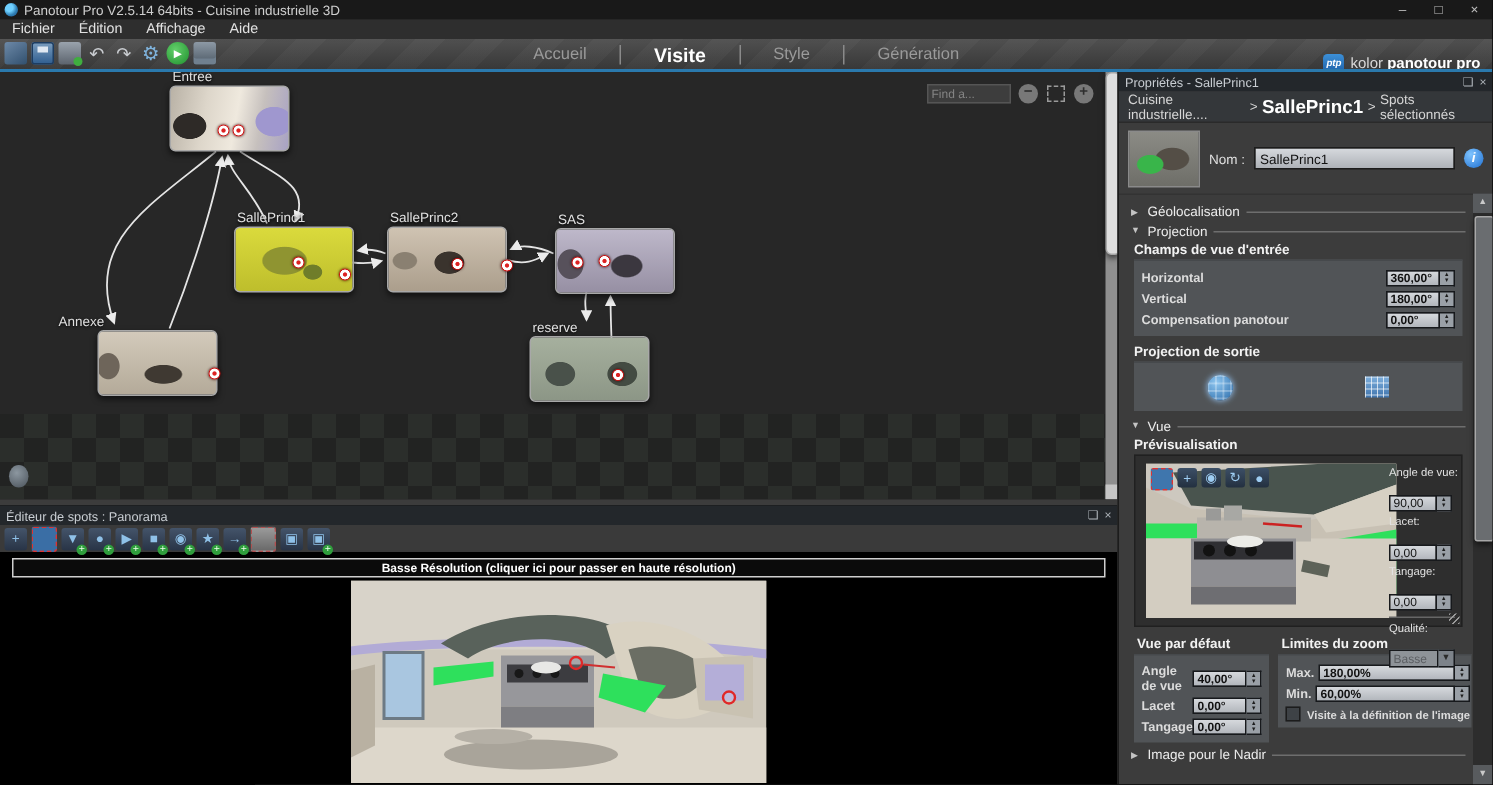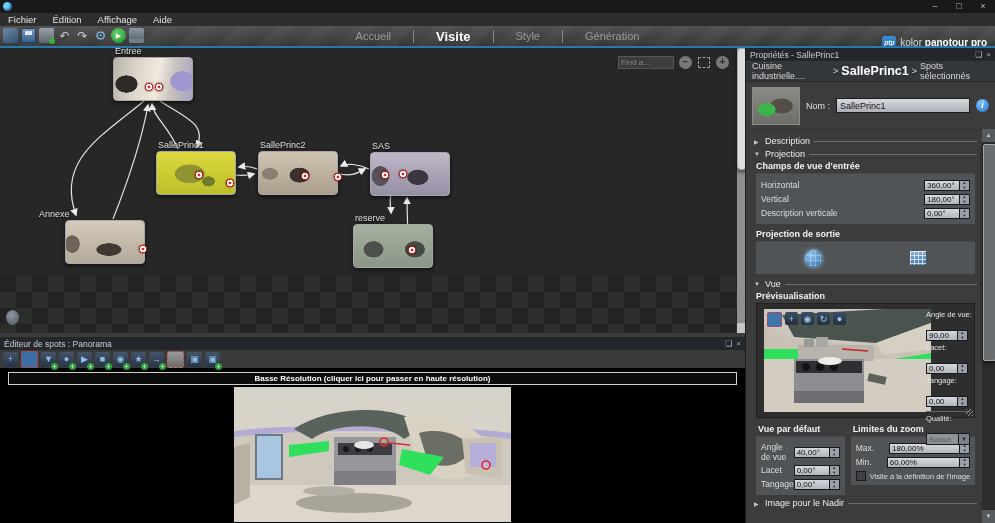--- a/index.html
+++ b/index.html
@@ -116,24 +116,24 @@
   #name-input{flex:1;height:13px;background:linear-gradient(#d6d9dd,#aeb2b8);border:1px solid #1c1c1c;
     color:#111;font-size:9px;padding:0 3px;}
   #info-btn{width:13px;height:13px;border-radius:50%;background:radial-gradient(circle at 35% 30%,#7fc4ff,#1f6fd0);
     color:#fff;font-size:9px;font-weight:bold;font-style:italic;text-align:center;line-height:13px;}
   #sections{position:absolute;left:0;top:81px;right:14px;bottom:0;padding:4px 4px 0 8px;overflow:hidden;}
   .sect{display:flex;align-items:center;gap:4px;margin:3px 0 2px 0;}
   .sect .tri{font-size:6px;color:#c4c4c4;width:7px;}
   .sect .sl{font-size:9px;color:#ececec;white-space:nowrap;}
   .sect .rule{flex:1;border-top:1px solid #6e6e6e;margin-top:1px;}
   .grouplabel{font-size:9px;font-weight:bold;color:#f2f2f2;margin:2px 0 2px 2px;}
-  .gbox{background:#515457;border-top:1px solid #46494c;margin:0 2px 5px 2px;padding:3px 5px;}
+  .gbox{background:#515457;border-top:1px solid #46494c;margin:0 2px 5px 2px;padding:3px 5px;font-weight:bold;}
   .frow{display:flex;align-items:center;justify-content:space-between;margin:2px 0;}
   .frow .fl{font-size:8.5px;color:#dcdcdc;}
-  .spin{display:flex;align-items:flex-end;height:12px;}
+  .spin{display:flex;align-items:center;height:12px;}
   .spin .val{background:linear-gradient(#d6d9dd,#b2b6bc);border:1px solid #17191c;color:#111;
     font-size:8px;padding:0 2px;min-width:30px;display:flex;align-items:center;}
   .spin .arr{width:9px;background:#9aa0a7;border:1px solid #17191c;border-left:none;display:flex;flex-direction:column;
     align-items:center;justify-content:center;color:#1c1c1c;font-size:4.5px;line-height:4.5px;}
   .outbox{display:flex;justify-content:space-around;align-items:center;height:26px;}
   .icon-globe{width:17px;height:17px;border-radius:50%;
     background:linear-gradient(rgba(255,255,255,.28) 1px,transparent 1px),
                linear-gradient(90deg,rgba(255,255,255,.28) 1px,transparent 1px),
                radial-gradient(circle at 35% 30%,#8ec6f0,#2a6aa8);
     background-size:5px 5px,5px 5px,100% 100%;box-shadow:0 0 4px #9cf;}
@@ -154,38 +154,39 @@
   #preview-fields .pdiv{border-top:1px solid #666;margin:4px 0 2px 0;}
   #quality-select{display:flex;height:12px;}
   #quality-select .val{flex:1;background:#8e9398;border:1px solid #17191c;color:#5c5f63;font-size:8px;padding:0 2px;line-height:11px;}
   #quality-select .arr{width:10px;background:#7d838a;border:1px solid #17191c;border-left:none;color:#2b2b2b;
     font-size:6px;text-align:center;line-height:11px;}
   #resize-grip{position:absolute;right:1px;bottom:1px;width:7px;height:7px;
     background:repeating-linear-gradient(135deg,#9a9a9a 0 1px,transparent 1px 3px);}
   #twocol{display:flex;gap:6px;margin:0 2px;}
   #dv-col{width:92px;}#zl-col{flex:1;}
   #dv-col .gbox,#zl-col .gbox{margin:0;}
-  #zl-col .spin{flex:1;margin-left:15px;}
+  #zl-col .spin{flex:1;margin-left:3px;}
   #zl-col .spin .val{flex:1;}
   .chkrow{display:flex;align-items:center;gap:4px;margin:3px 0 1px 0;}
   .chk{width:8px;height:8px;border:1px solid #1c1c1c;background:#3e4246;}
   .chkrow .cl{font-size:7.5px;color:#dcdcdc;white-space:nowrap;}
   #props-vscroll{position:absolute;right:0;top:81px;width:13px;bottom:0;background:#2d2d2d;}
   #props-vscroll .sb{position:absolute;left:0;width:13px;height:13px;background:#585b5e;color:#c9c9c9;
     font-size:6px;text-align:center;line-height:13px;}
   #props-vscroll .sb.up{top:0;} #props-vscroll .sb.dn{bottom:0;}
   #props-vscroll .thumb{position:absolute;left:1px;top:15px;width:11px;height:215px;background:#6a6d70;border-radius:2px;}
 </style>
 </head>
 <body>
 
 <div id="app">
 
   <div id="titlebar">
     <span id="app-icon"></span>
+    <span>Panotour Pro V2.5.14 64bits - Cuisine industrielle 3D</span>
     <div id="win-btns">
       <span>–</span>
       <span>□</span>
       <span>×</span>
     </div>
   </div>
 
   <div id="menubar">
       <span class="mi">Fichier</span>
       <span class="mi">Édition</span>
@@ -368,21 +369,21 @@
     <div id="name-row">
       <div id="name-thumb"></div>
       <span class="lbl">Nom :</span>
       <input id="name-input" value="SallePrinc1" style="">
       <span id="info-btn">i</span>
     </div>
 
     <div id="sections">
       <div class="sect">
         <span class="tri">▶</span>
-        <span class="sl">Description</span>
+        <span class="sl">Géolocalisation</span>
           <span class="rule"></span>
       </div>
       <div class="sect">
         <span class="tri">▼</span>
         <span class="sl">Projection</span>
           <span class="rule"></span>
       </div>
 
       <div class="grouplabel">Champs de vue d'entrée</div>
       <div class="gbox">
@@ -400,21 +401,21 @@
             <span class="fl">Vertical</span>
             <span class="spin">
               <span class="val">180,00°</span>
               <span class="arr">
                 <span>▴</span>
                 <span>▾</span>
               </span>
             </span>
           </div>
           <div class="frow">
-            <span class="fl">Description verticale</span>
+            <span class="fl">Compensation panotour</span>
             <span class="spin">
               <span class="val">0,00°</span>
               <span class="arr">
                 <span>▴</span>
                 <span>▾</span>
               </span>
             </span>
           </div>
         </div>
 

